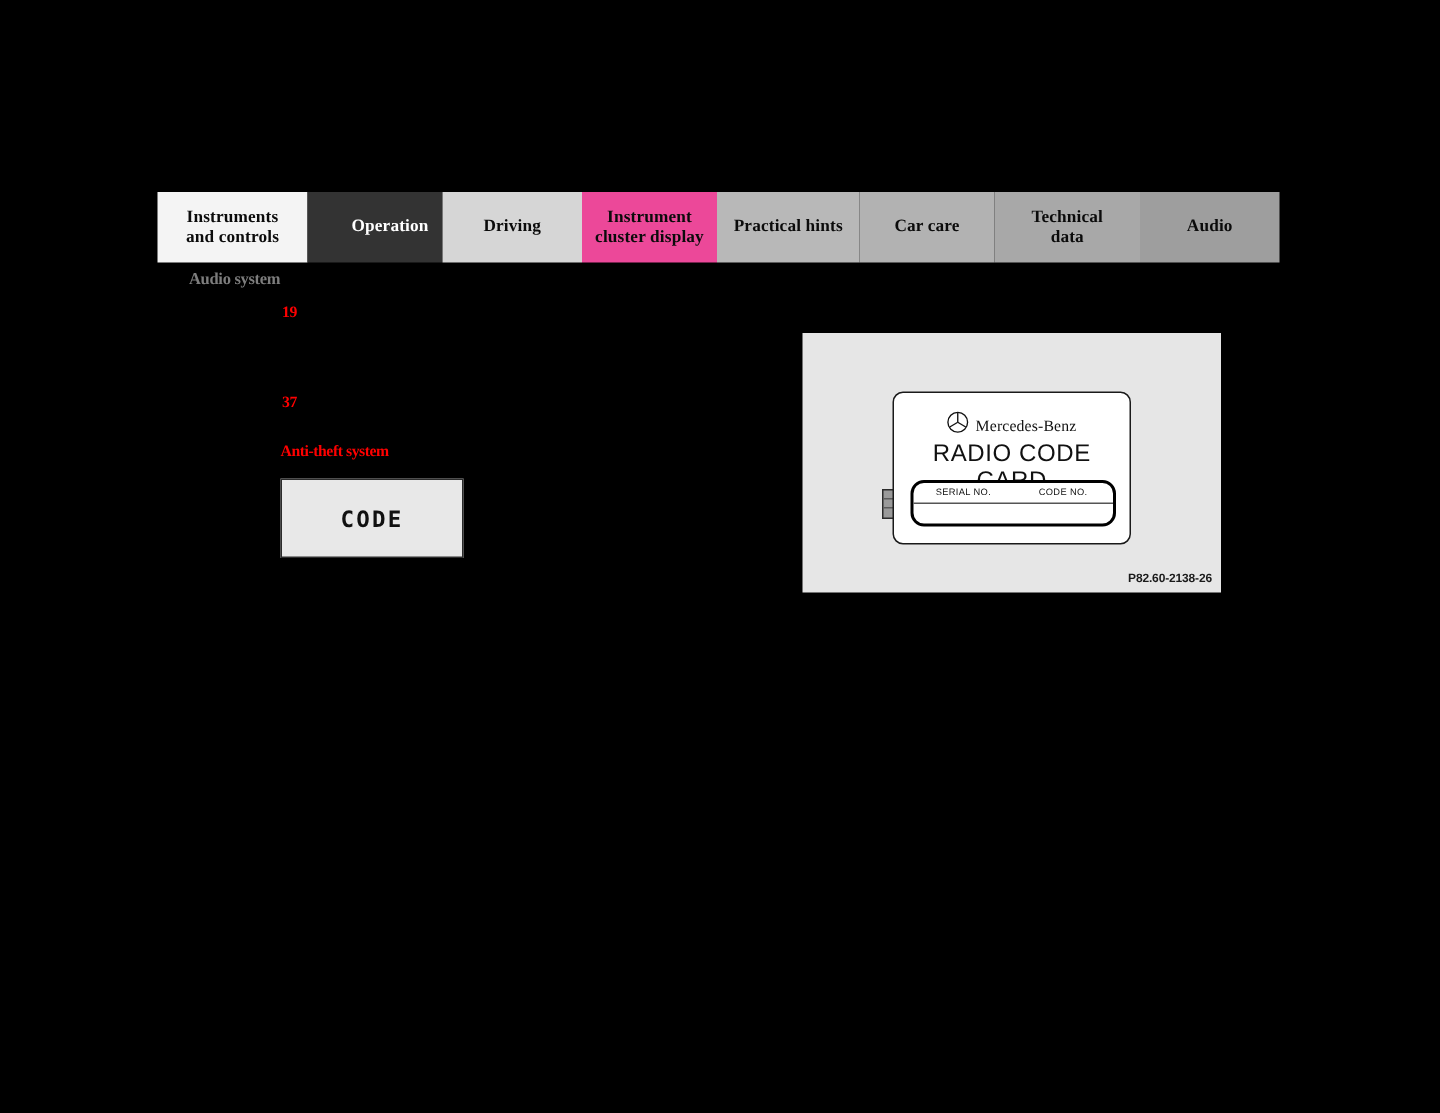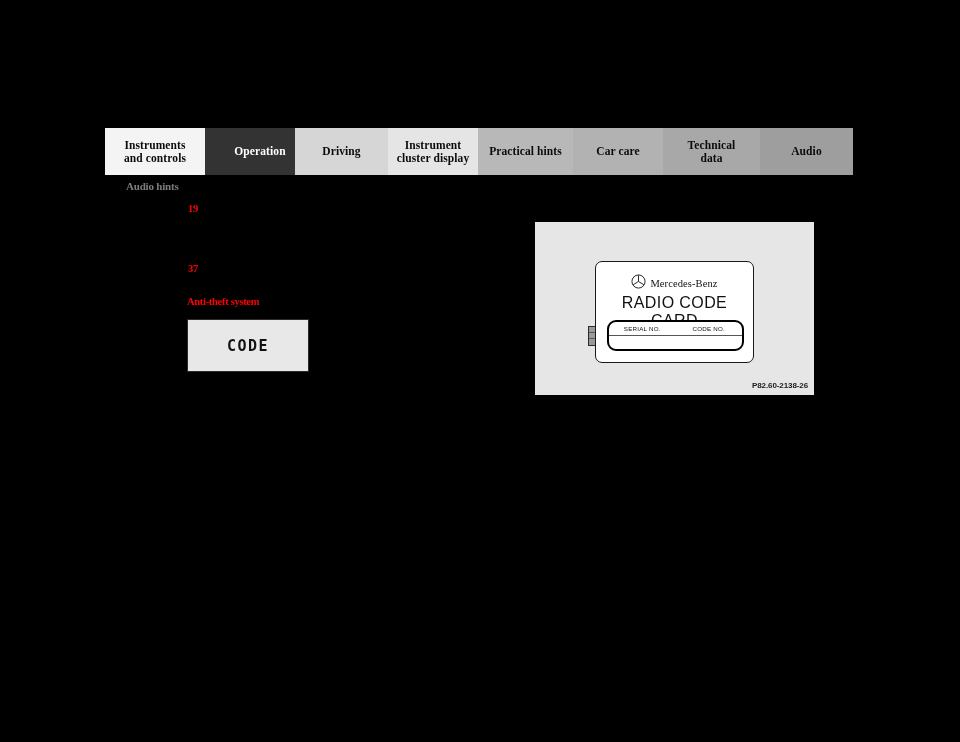--- a/index.html
+++ b/index.html
@@ -234,40 +234,40 @@
       <div class="tab" style="background: rgb(244, 244, 244); width: 100px; flex: 0 0 100px;">
         <span class="tab-label">Instruments
 and controls</span>
       </div>
       <div class="tab active" style="background: rgb(51, 51, 51); width: 90px; flex: 0 0 90px; padding-left: 23px;">
         <span class="tab-label">Operation</span>
       </div>
       <div class="tab" style="background: rgb(214, 214, 214); width: 93px; flex: 0 0 93px;">
         <span class="tab-label">Driving</span>
       </div>
-      <div class="tab" style="background: #e5e5e5; width: 90px; flex: 0 0 90px;">
+      <div class="tab" style="background: #ec4899; width: 90px; flex: 0 0 90px;">
         <span class="tab-label">Instrument
 cluster display</span>
       </div>
       <div class="tab" style="background: rgb(184, 184, 184); width: 95px; flex: 0 0 95px;">
         <span class="tab-label">Practical hints</span>
       </div>
       <div class="tab" style="background: rgb(178, 178, 178); width: 90px; flex: 0 0 90px;">
         <span class="tab-label">Car care</span>
       </div>
       <div class="tab" style="background: rgb(168, 168, 168); width: 97px; flex: 0 0 97px;">
         <span class="tab-label">Technical
 data</span>
       </div>
       <div class="tab" style="background: rgb(158, 158, 158); width: 93px; flex: 0 0 93px;">
         <span class="tab-label">Audio</span>
       </div>
     </nav>
 
-  <div class="sec-title" style="left:126px; top:180px;">Audio hints</div>
+  <div class="sec-title" style="left:126px; top:180px;">Audio system</div>
 
   <div class="red-head" style="left:188px; top:203px;">19</div>
 
   <div class="red-head" style="left:188px; top:263px;">37</div>
 
   <div class="red-head" style="left:187px; top:296px;">Anti-theft system</div>
 
   <div id="code-panel">
     <span class="code-text">CODE</span>
   </div>

